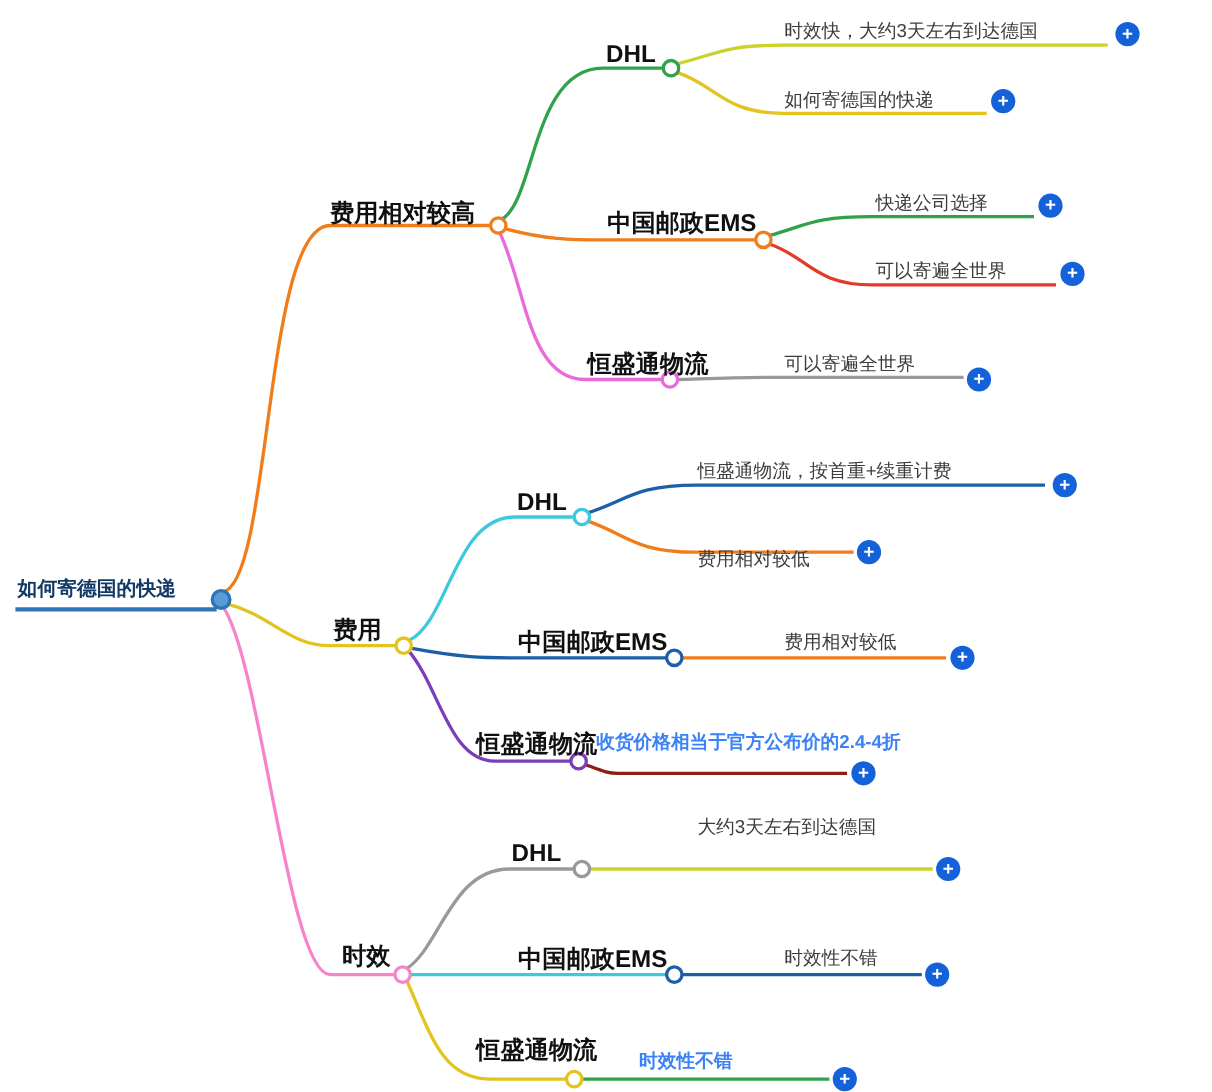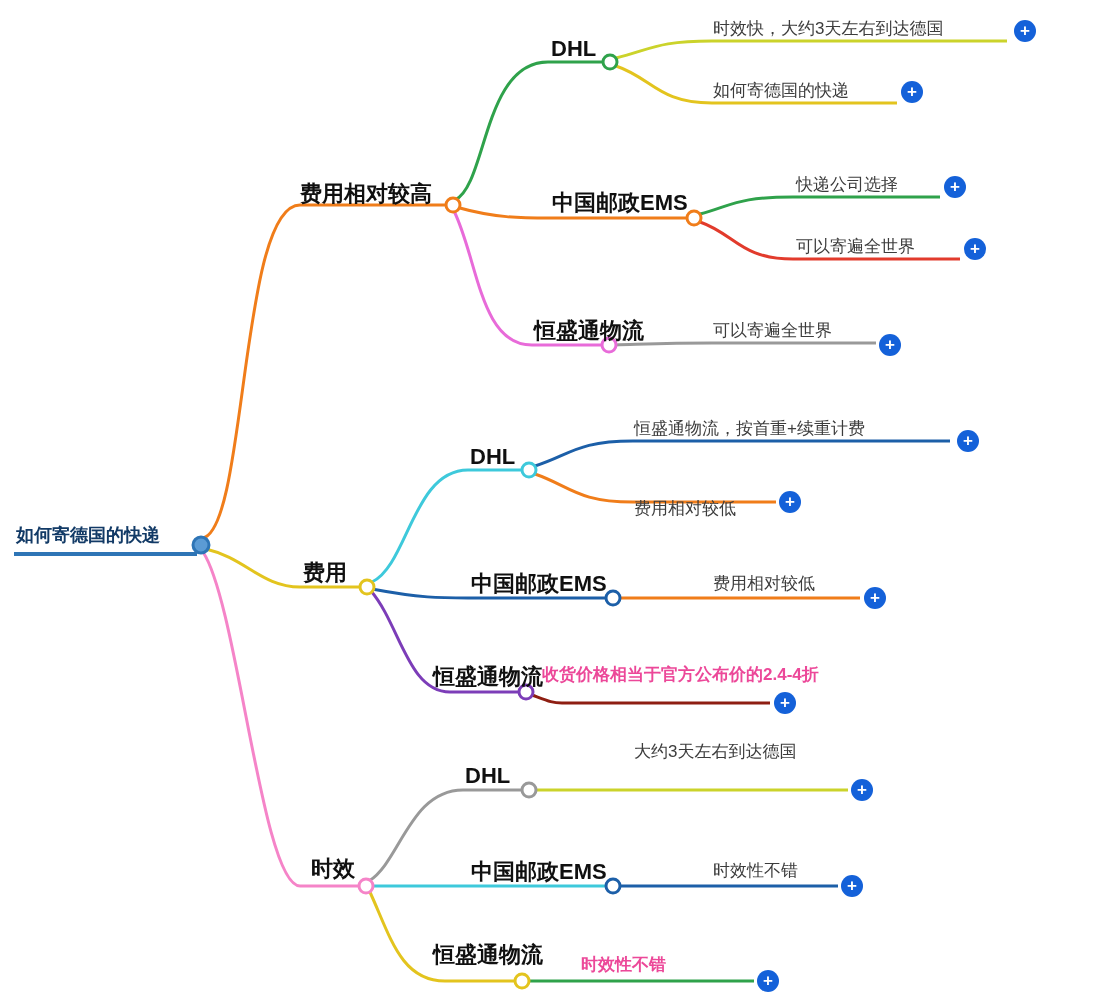--- a/index.html
+++ b/index.html
@@ -11,21 +11,21 @@
     overflow:hidden;
   }
   .edges{position:absolute;left:0;top:0;z-index:1;}
   .lbl{
     position:absolute;white-space:nowrap;z-index:2;
     font-size:17px;color:#3c3c3c;line-height:20px;
     cursor:default;
   }
   .branch{font-weight:bold;color:#101010;font-size:22px;}
   .root-lbl{font-weight:bold;color:#123a66;font-size:18px;}
-  .em{font-weight:bold;color:#ec4899;}
+  .em{font-weight:bold;color:#3b82f6;}
   .plus{
     position:absolute;z-index:3;
     width:22px;height:22px;border-radius:50%;
     background:#1461d9;color:#ffffff;
     font-size:17px;font-weight:bold;line-height:22px;text-align:center;
     cursor:pointer;user-select:none;
   }
 </style>
 </head>
 <body>

